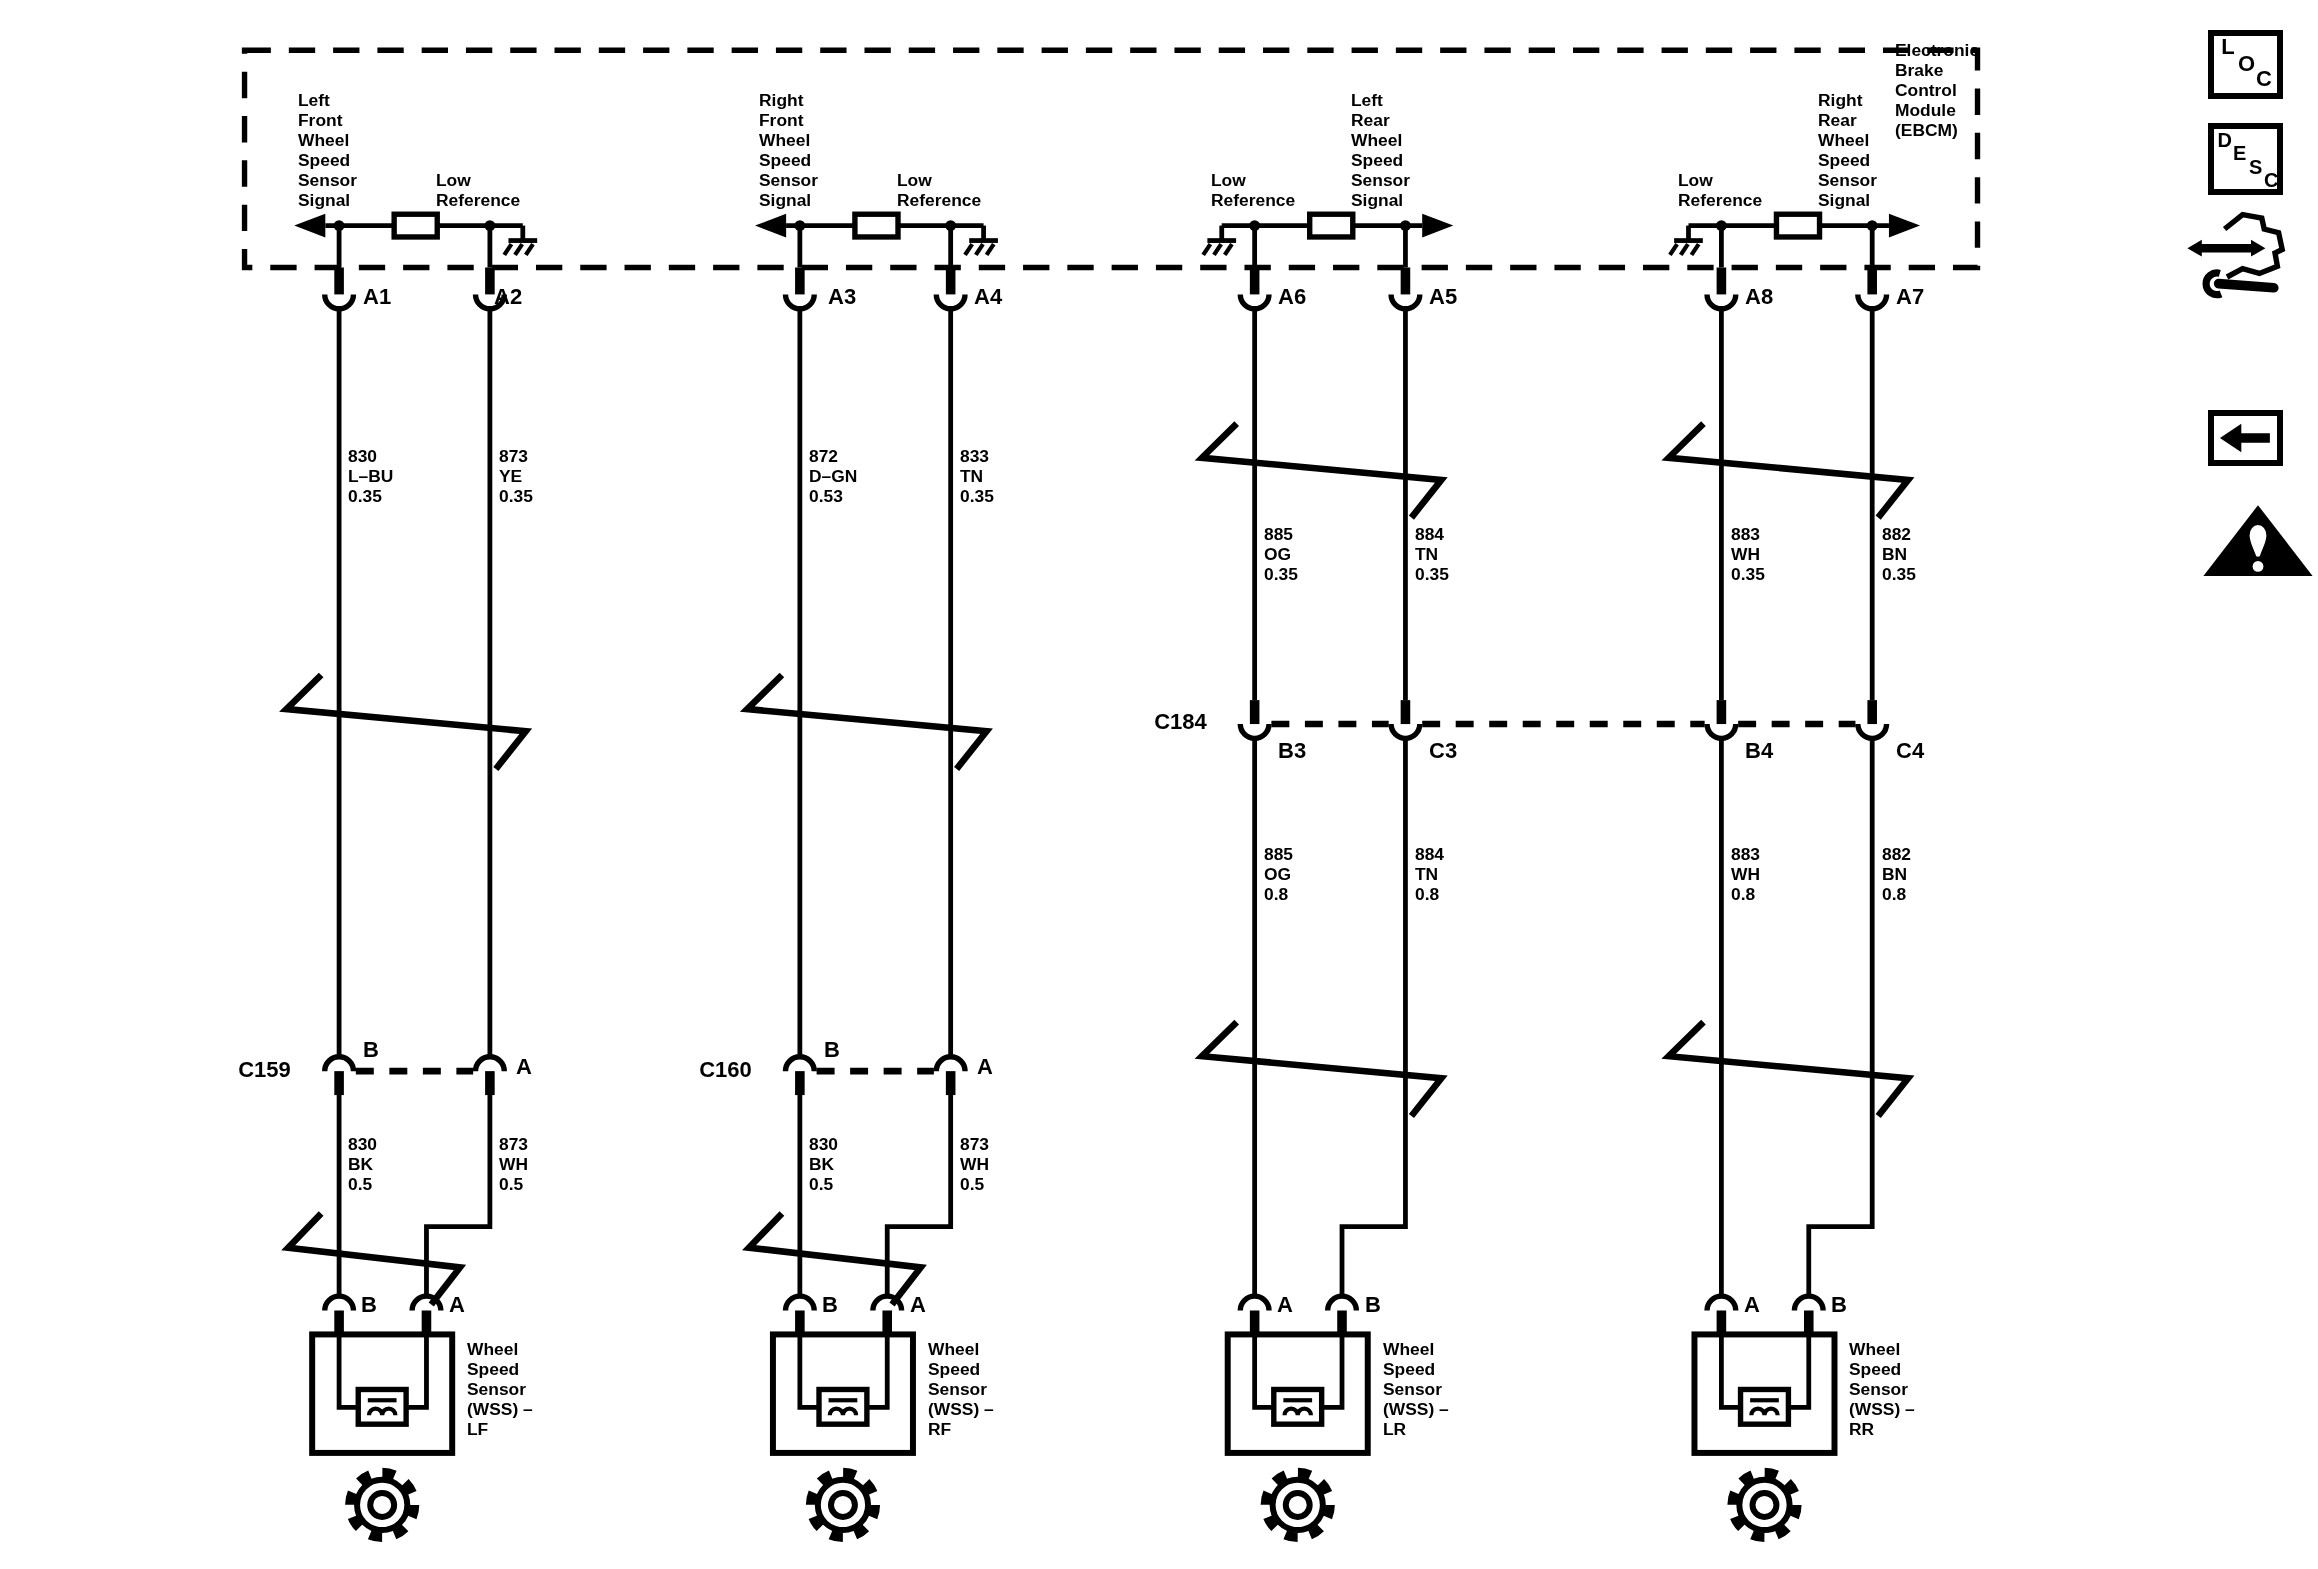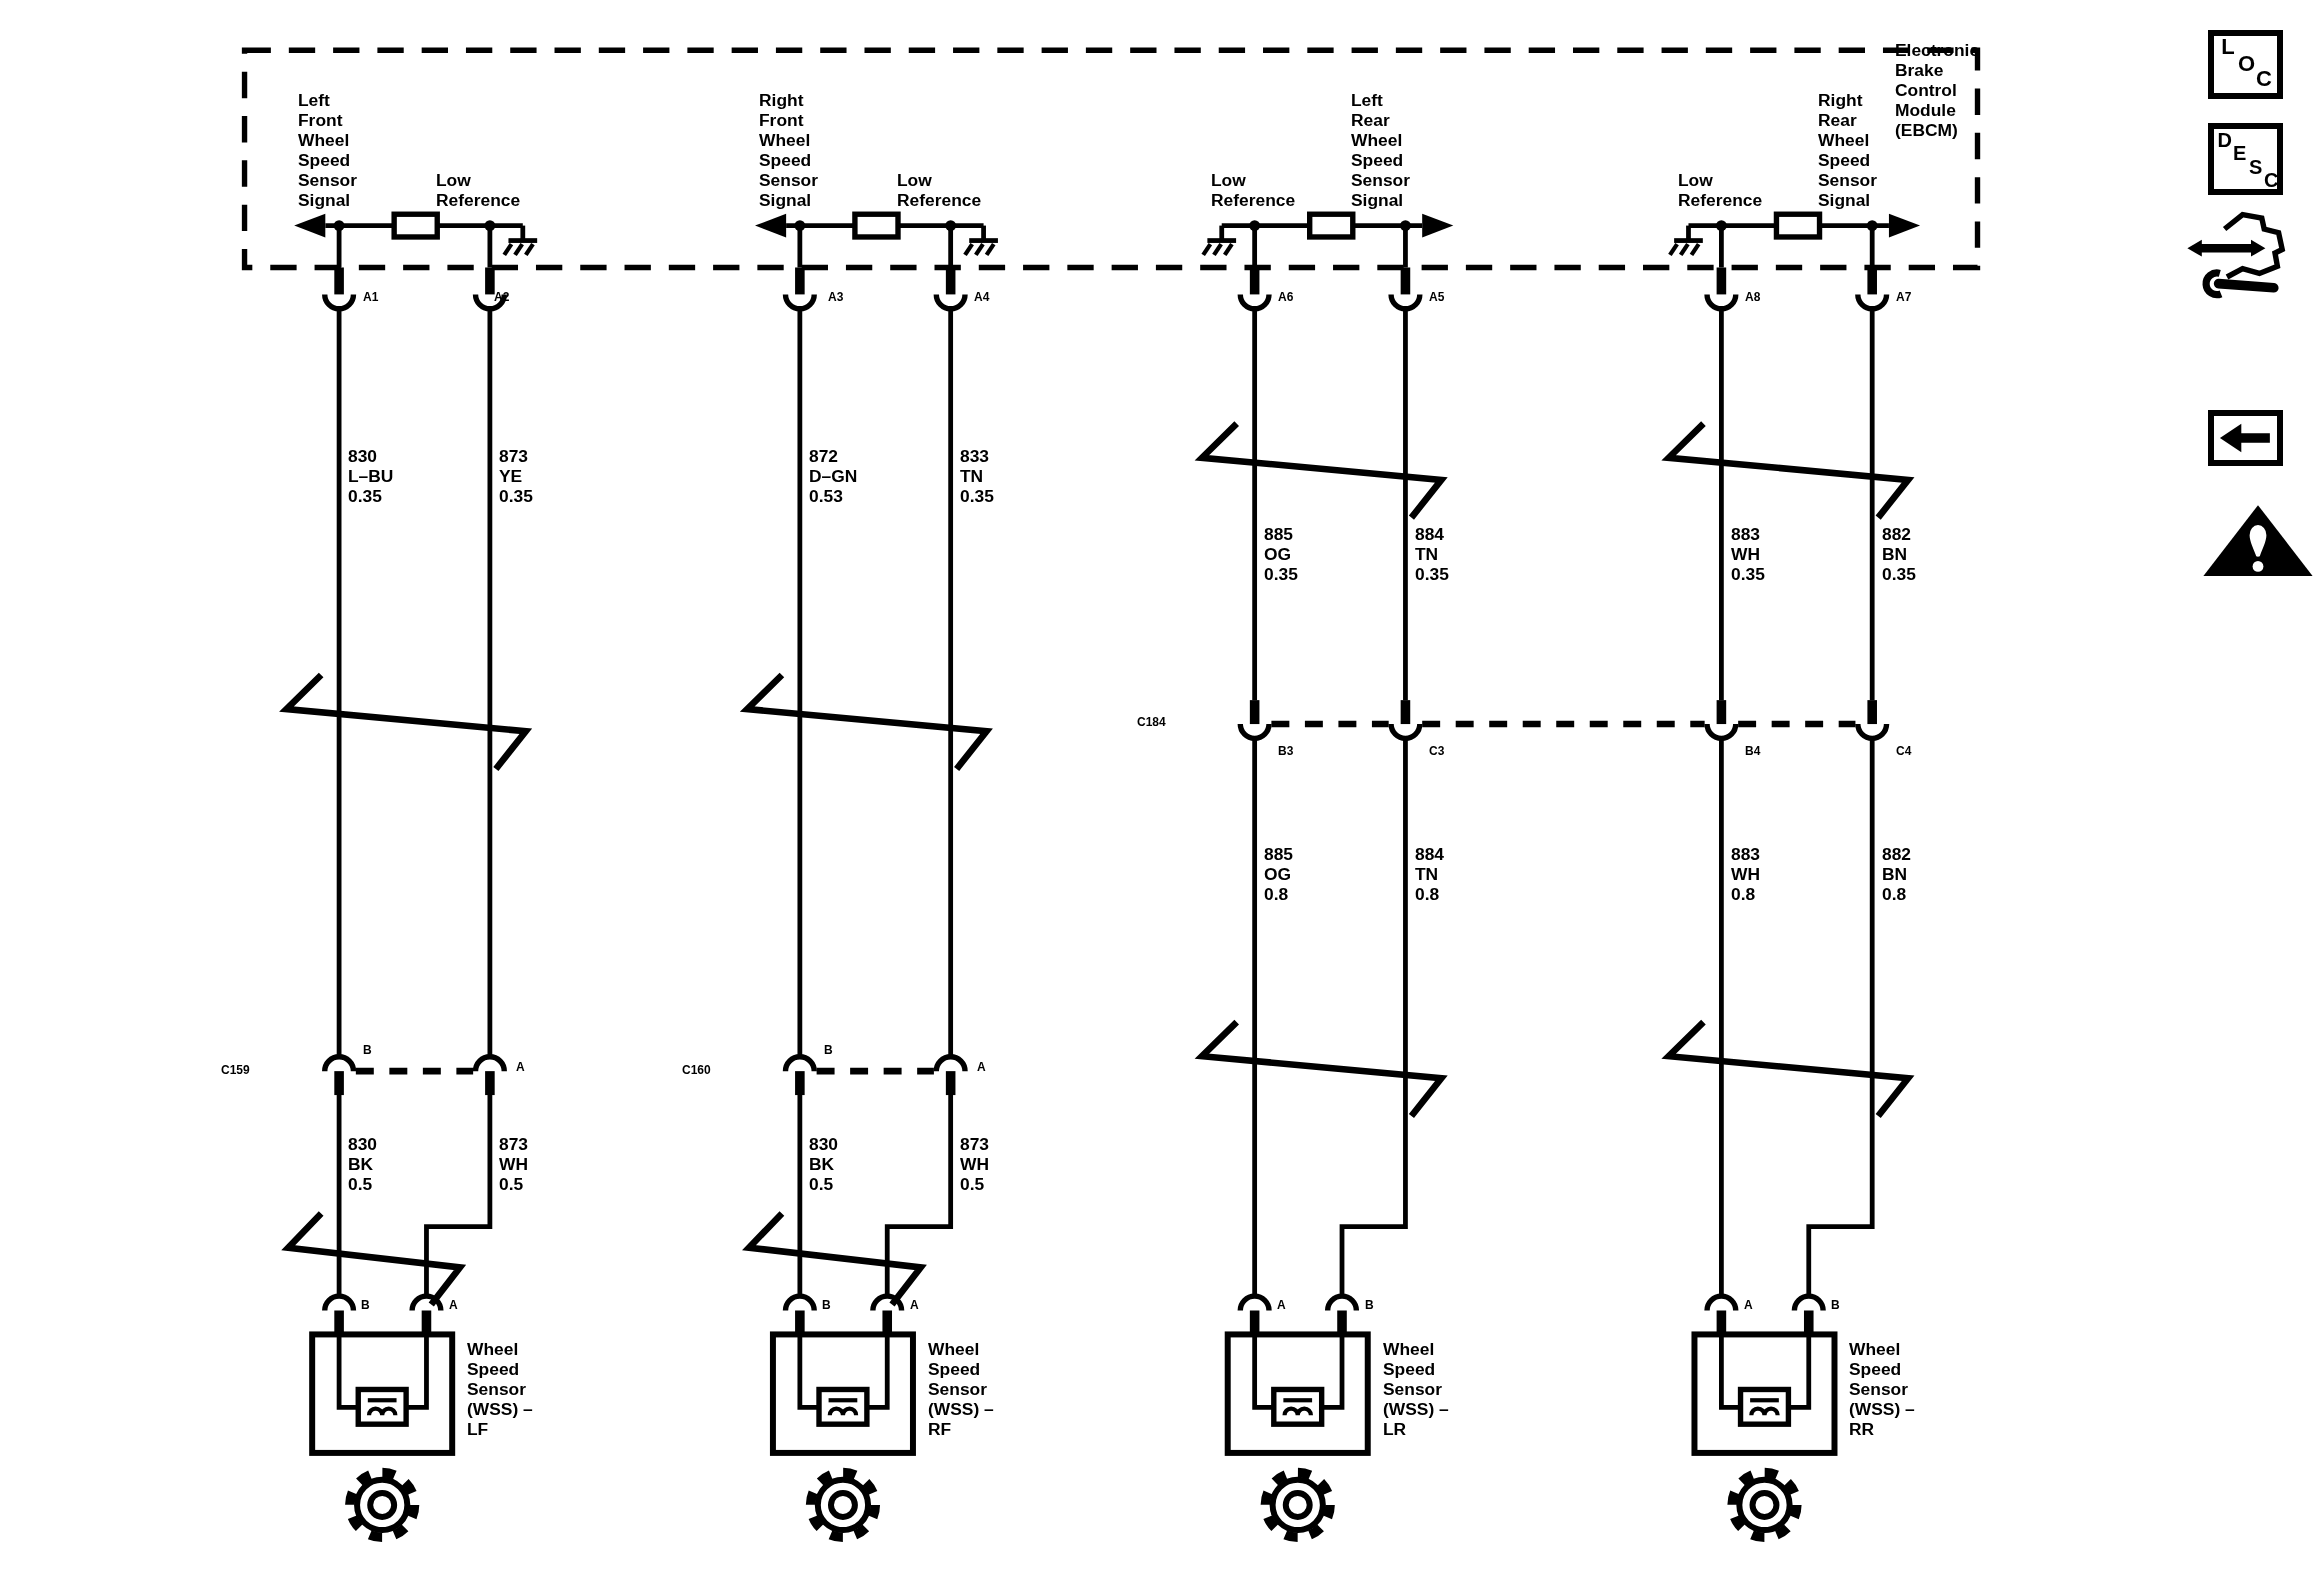--- a/index.html
+++ b/index.html
@@ -1,21 +1,21 @@
 <!DOCTYPE html>
 <html style="font-size:9.6px"><head>
 <meta charset="utf-8">
 <style>
   html,body{margin:0;padding:0;background:#fff}
   .canvas{position:relative;width:2319px;height:1569px;background:#fff;
           font-family:"Liberation Sans",sans-serif;font-weight:700;color:#000;overflow:hidden}
   .art{position:absolute;left:0;top:0}
   .t{position:absolute;white-space:pre-line;font-size:17.4px;line-height:20px}
-  .pin{position:absolute;white-space:nowrap;font-size:12px;line-height:18px}
-  .right{text-align:left}
+  .pin{position:absolute;white-space:nowrap;font-size:22px;line-height:18px}
+  .right{text-align:center}
   .railbox{position:absolute;border:6px solid #000;background:#fff}
   .railbox span{position:absolute}
   .loc span{font-size:22px;line-height:22px}
   .desc span{font-size:20px;line-height:20px}
   .icon{position:absolute}
   .backbox{position:absolute;border:6.6px solid #000;background:#fff}
 </style>
 </head>
 <body>
 

